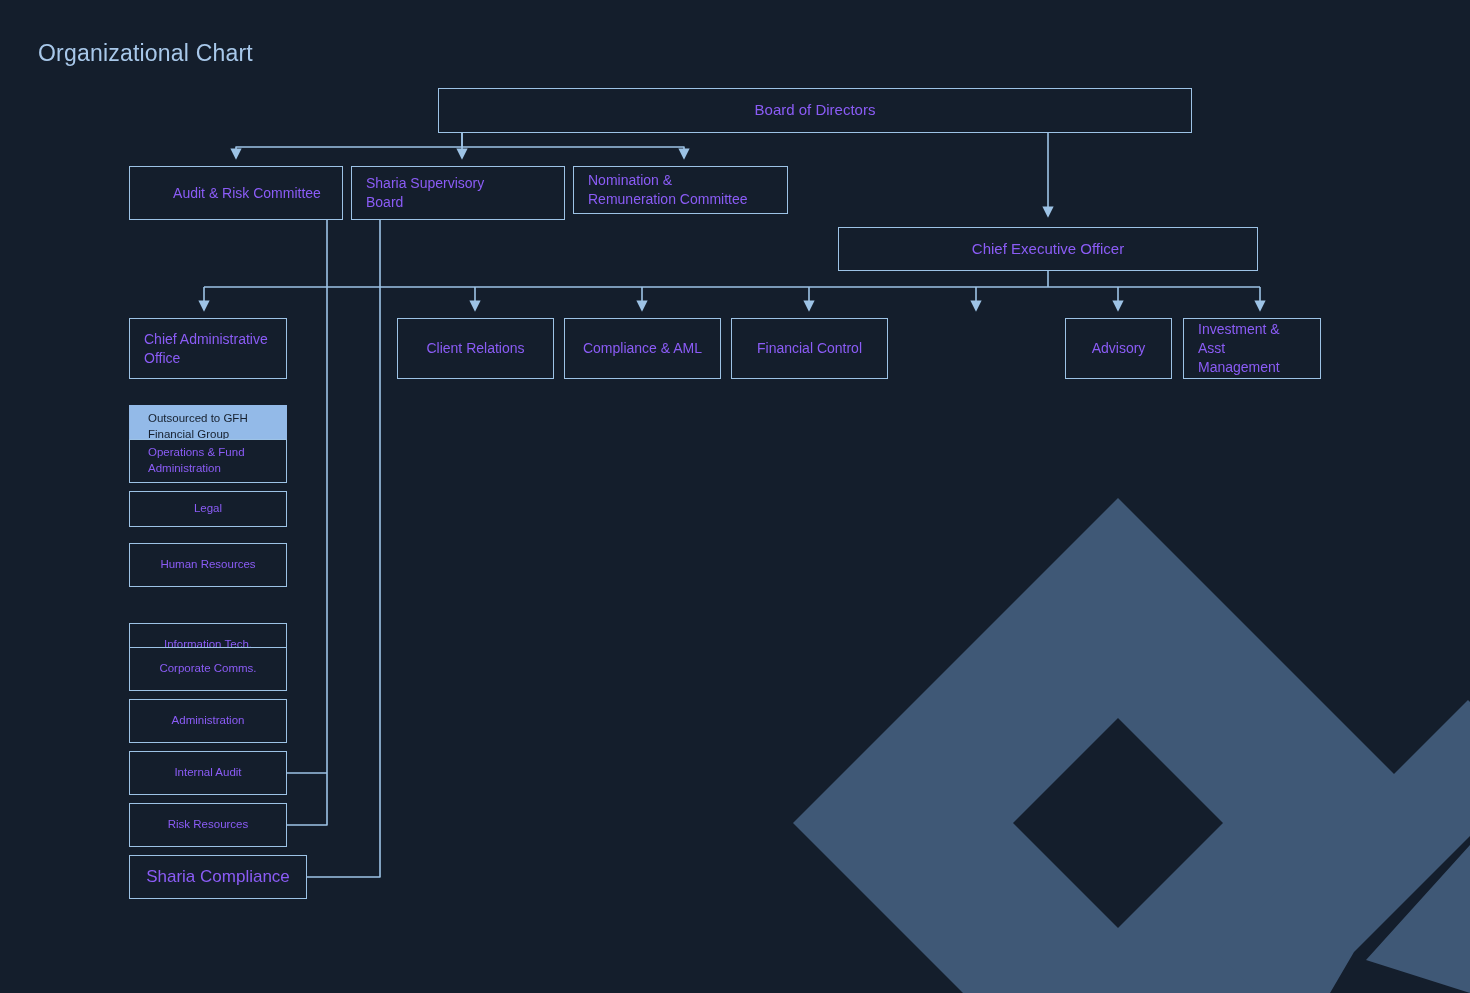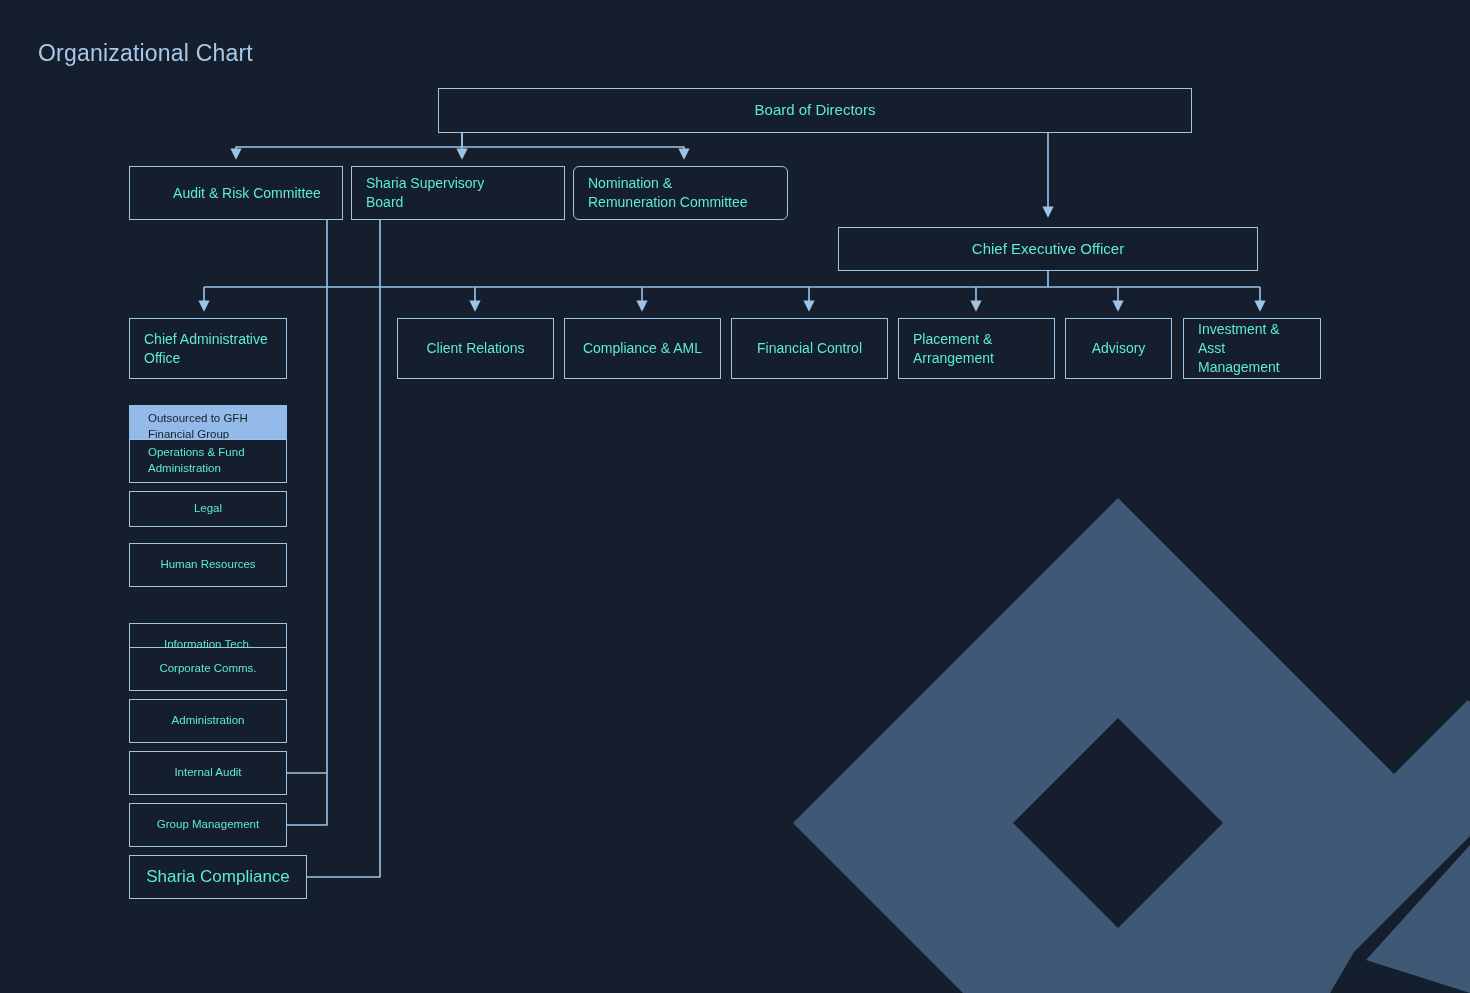--- a/index.html
+++ b/index.html
@@ -16,21 +16,21 @@
   #title {
     position:absolute; left:38px; top:40px;
     font-size:23px; color:#a8c8ea; letter-spacing:.2px;
     z-index:5;
   }
 
   .node {
     position:absolute; z-index:4;
     border:1px solid #9dc3e6;
     background:#141e2c;
-    color:#5eead4;
+    color:#8b5cf6;
     display:flex; align-items:center;
     padding:0 14px;
     line-height:1.35;
   }
   .node.center { justify-content:center; text-align:center; }
   .node.left { justify-content:flex-start; text-align:left; }
   .node .lbl { display:block; white-space:pre-line; }
 
   .node.highlight {
     background:#93bae8; border-color:#93bae8; color:#16202e;
@@ -96,21 +96,21 @@
 
   <div class="node center" style="left:129px; top:166px; width:214px; height:54px; font-size:14px;padding-left:36px;">
     <span class="lbl">Audit &amp; Risk Committee</span>
   </div>
 
   <div class="node left" style="left:351px; top:166px; width:214px; height:54px; font-size:14px;">
     <span class="lbl">Sharia Supervisory
 Board</span>
   </div>
 
-  <div class="node left" style="left:573px; top:166px; width:215px; height:54px; font-size:14px;border-radius:6px;">
+  <div class="node left" style="left:573px; top:166px; width:215px; height:48px; font-size:14px;">
     <span class="lbl">Nomination &amp;
 Remuneration Committee</span>
   </div>
 
   <div class="node center" style="left:838px; top:227px; width:420px; height:44px; font-size:15px;">
     <span class="lbl">Chief Executive Officer</span>
   </div>
 
   <div class="node left" style="left:129px; top:318px; width:158px; height:61px; font-size:14px;">
     <span class="lbl">Chief Administrative
@@ -145,43 +145,39 @@
 
   <div class="node center" style="left:129px; top:699px; width:158px; height:44px; font-size:11.5px;">
     <span class="lbl">Administration</span>
   </div>
 
   <div class="node center" style="left:129px; top:751px; width:158px; height:44px; font-size:11.5px;">
     <span class="lbl">Internal Audit</span>
   </div>
 
   <div class="node center" style="left:129px; top:803px; width:158px; height:44px; font-size:11.5px;">
-    <span class="lbl">Group Management</span>
+    <span class="lbl">Risk Resources</span>
   </div>
 
   <div class="node center" style="left:129px; top:855px; width:178px; height:44px; font-size:17px;">
     <span class="lbl">Sharia Compliance</span>
   </div>
 
   <div class="node center" style="left:397px; top:318px; width:157px; height:61px; font-size:14px;">
     <span class="lbl">Client Relations</span>
   </div>
 
   <div class="node center" style="left:564px; top:318px; width:157px; height:61px; font-size:14px;">
     <span class="lbl">Compliance &amp; AML</span>
   </div>
 
   <div class="node center" style="left:731px; top:318px; width:157px; height:61px; font-size:14px;">
     <span class="lbl">Financial Control</span>
   </div>
 
-  <div class="node left" style="left:898px; top:318px; width:157px; height:61px; font-size:14px;">
-    <span class="lbl">Placement &amp;
-Arrangement</span>
-  </div>
 
   <div class="node center" style="left:1065px; top:318px; width:107px; height:61px; font-size:14px;">
     <span class="lbl">Advisory</span>
   </div>
 
   <div class="node left" style="left:1183px; top:318px; width:138px; height:61px; font-size:14px;">
     <span class="lbl">Investment &amp;
 Asst Management</span>
   </div>
 

